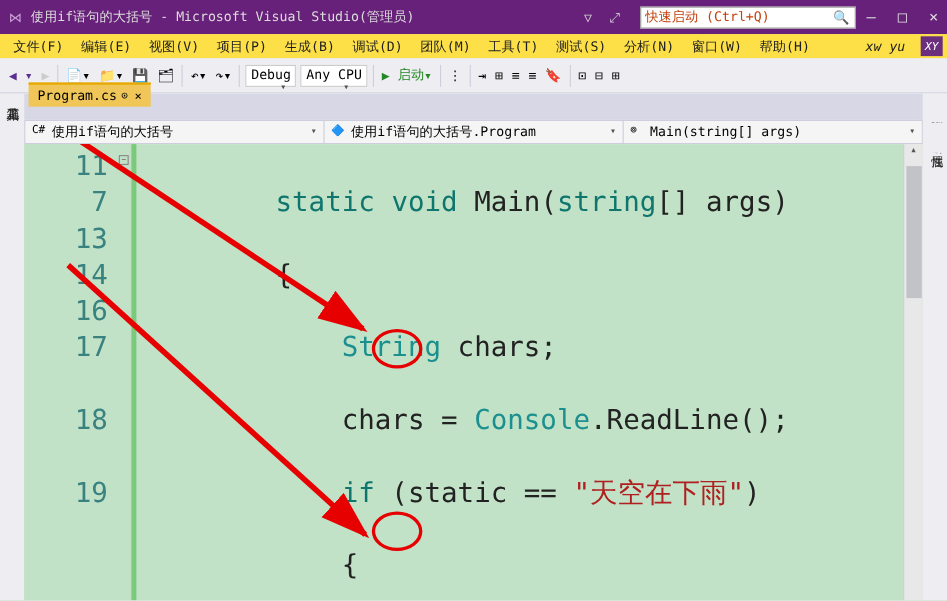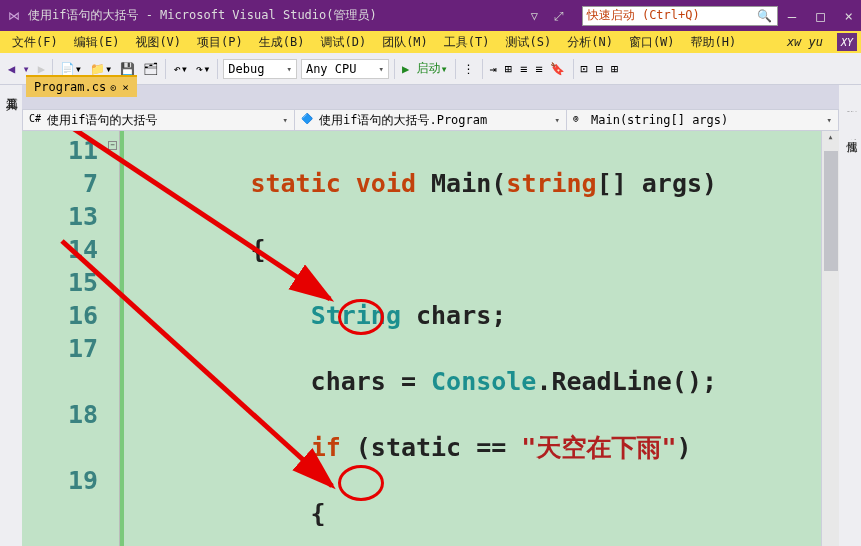--- a/index.html
+++ b/index.html
@@ -15,21 +15,21 @@
 .quicksearch .ph { flex: 1; }
 
 .menubar { background: #fde047; height: 22px; display: flex; align-items: center; padding: 0 4px; font-size: 12px; color: #1e1e1e; }
 .menubar span { padding: 3px 8px; cursor: pointer; }
 .menubar .right { margin-left: auto; display: flex; align-items: center; font-style: italic; }
 .menubar .user-badge { background: #6b2f7e; color: #fff; width: 20px; height: 18px; display: inline-flex; align-items: center; justify-content: center; font-size: 10px; margin-left: 6px; }
 
 .toolbar { background: #eeeef2; height: 32px; display: flex; align-items: center; padding: 0 4px; border-bottom: 1px solid #cccedb; font-size: 12px; }
 .tb-btn { padding: 2px 4px; display: inline-flex; align-items: center; cursor: pointer; }
 .tb-sep { width: 1px; height: 20px; background: #cccedb; margin: 0 3px; }
-.tb-drop { border: 1px solid #ccc; background: #fff; padding: 1px 4px; display: inline-flex; align-items: center; height: 20px; margin: 0 2px; }
+.tb-drop { border: 1px solid #ccc; background: #fff; padding: 1px 4px; display: inline-flex; align-items: center; height: 20px; margin: 0 2px; flex-direction: column; }
 .tb-drop .arr { margin-left: 22px; font-size: 9px; color: #555; }
 .start-btn { color: #228822; display: inline-flex; align-items: center; }
 
 .doc-area { display: flex; height: 461px; }
 .side-tab-left, .side-tab-right { background: #eeeef2; width: 22px; }
 .side-tab-left { writing-mode: vertical-rl; font-size: 12px; padding: 4px 2px; text-align: left; color: #1e1e1e; }
 .side-tab-right { display: flex; flex-direction: column; }
 .side-tab-right span { writing-mode: vertical-rl; font-size: 11px; padding: 6px 3px; color: #1e1e1e; background: #eeeef2; margin-bottom: 2px; }
 
 .editor-wrap { flex: 1; display: flex; flex-direction: column; background: #fff; }
@@ -37,30 +37,30 @@
 .tab { background: #f0c659; border-top: 2px solid #e5a800; padding: 2px 8px; font-size: 12px; display: flex; align-items: center; height: 22px; }
 .tab .pin { margin: 0 4px; font-size: 10px; }
 .tab .close { margin-left: 2px; font-size: 11px; cursor: pointer; }
 
 .navbar { background: #f5f5f5; height: 22px; display: flex; border: 1px solid #cccedb; font-size: 12px; }
 .navbar .nb-drop { flex: 1; border-right: 1px solid #cccedb; display: flex; align-items: center; padding: 0 6px; }
 .navbar .nb-drop:last-child { border-right: none; }
 .navbar .nb-icon { width: 14px; height: 14px; margin-right: 4px; font-size: 10px; }
 .navbar .nb-arr { margin-left: auto; font-size: 9px; color: #555; }
 
-.code-area { flex: 1; display: flex; background: #c1e2c7; overflow: hidden; position: relative; font-weight: bold; }
+.code-area { flex: 1; display: flex; background: #c1e2c7; overflow: hidden; position: relative; }
 .gutter { width: 84px; background: #c1e2c7; text-align: right; padding-right: 8px; font-family: Consolas, monospace; padding-top: 3px; }
 .gutter .ln { color: #3a8280; font-size: 25px; line-height: 33px; height: 33px; }
 .gutter .ln.dbl { height: 66px; padding-left: 24px; }
 .fold-gutter { width: 14px; background: #c1e2c7; border-right: 1px solid #bbb; position: relative; }
 .fold-gutter .box { width: 9px; height: 9px; border: 1px solid #888; background: #c1e2c7; font-size: 7px; line-height: 7px; text-align: center; margin: 10px 0 0 2px; color: #555; }
 .change-bar { width: 4px; background: #7bc97b; }
 .code { flex: 1; font-family: Consolas, "Microsoft YaHei", monospace; font-size: 25px; line-height: 33px; color: #222; padding-left: 6px; white-space: pre; padding-top: 3px; }
 .code .line { height: 33px; }
-.kw { color: #c2410c; }
+.kw { color: #0f766e; }
 .cls { color: #1c8f8f; }
 .str { color: #b02020; }
 .scroll-v { width: 18px; background: #e8e8e8; border-left: 1px solid #cccedb; position: relative; }
 .scroll-v .thumb { position: absolute; left: 2px; width: 14px; background: #c2c3c9; }
 .scroll-v .arr { text-align: center; font-size: 10px; color: #555; }
 
 .annot { position: absolute; pointer-events: none; z-index: 50; }
 .circle { position: absolute; border: 3px solid #e60000; border-radius: 50%; width: 46px; height: 36px; }
 .arrow-svg { position: absolute; }
 </style>
@@ -168,21 +168,20 @@
           <span class="nb-arr">▾</span>
         </div>
     </div>
 
     <div class="code-area">
       <div class="gutter">
         <div class="ln">11</div>
         <div class="ln">7</div>
         <div class="ln">13</div>
         <div class="ln">14</div>
-        <div class="ln">15</div>
         <div class="ln">16</div>
         <div class="ln dbl">17</div>
         <div class="ln dbl">18</div>
         <div class="ln">19</div>
       </div>
       <div class="fold-gutter">
         <div class="box">−</div>
       </div>
       <div class="change-bar"></div>
       <div class="code">

